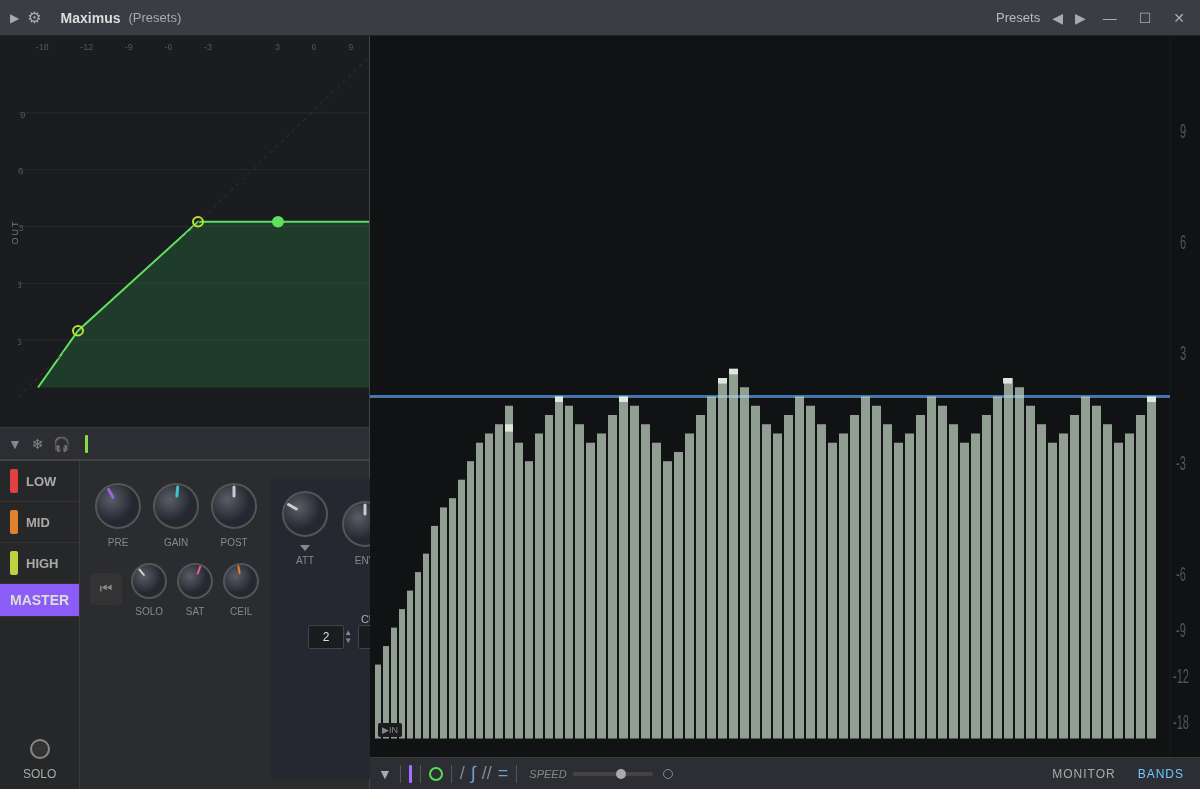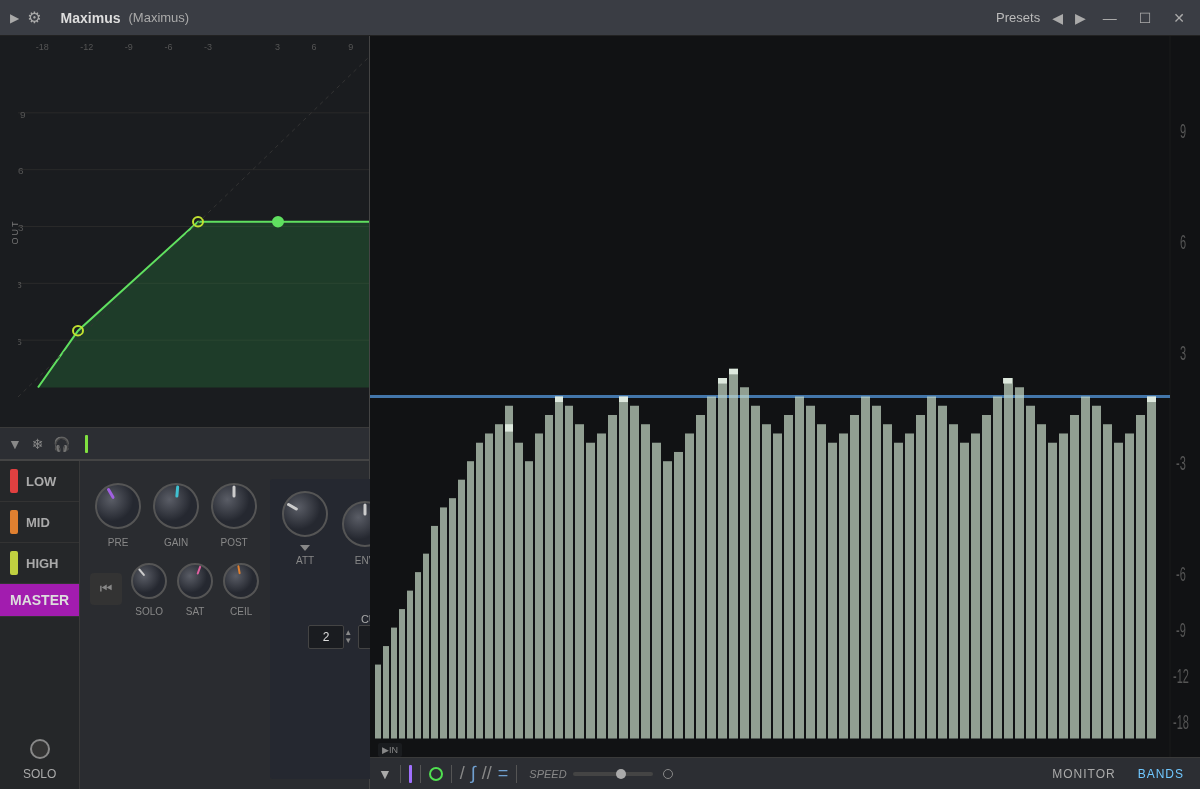--- a/index.html
+++ b/index.html
@@ -185,21 +185,21 @@
     .band-label {
       font-size: 13px;
       color: #aaa;
       font-weight: bold;
     }
     .master-band {
       display: flex;
       align-items: center;
       padding: 8px 10px;
       border-bottom: 1px solid #333;
-      background: #a21caf;
+      background: #8b5cf6;
     }
     .master-label {
       font-size: 14px;
       color: #ddd;
       font-weight: bold;
     }
 
     
     .solo-area {
       display: flex;
@@ -422,21 +422,21 @@
     }
   </style>
 </head>
 <body>
 
 <div class="title-bar">
   <div class="title-bar-left">
     <span style="color:#aaa;font-size:12px;">▶</span>
     <span style="color:#aaa;font-size:16px;">⚙</span>
     <span style="font-size:14px;color:#ddd;font-weight:bold;padding-left:11px;">Maximus</span>
-    <span style="font-size:13px;color:#aaa;">(Maximus)</span>
+    <span style="font-size:13px;color:#aaa;">(Presets)</span>
   </div>
   <div class="title-bar-right">
     <span class="presets-label">Presets</span>
     <span class="nav-arrow">◀</span>
     <span class="nav-arrow">▶</span>
     <span class="win-btn">—</span>
     <span class="win-btn">☐</span>
     <span class="win-btn">✕</span>
   </div>
 </div>
@@ -964,21 +964,21 @@
           <rect x="135" y="210" width="8" height="4"></rect>
           <rect x="185" y="195" width="8" height="3"></rect>
           <rect x="249" y="195" width="9" height="3"></rect>
           <rect x="348" y="185" width="9" height="3"></rect>
           <rect x="359" y="180" width="9" height="3"></rect>
           <rect x="633" y="185" width="9" height="3"></rect>
           <rect x="777" y="195" width="9" height="3"></rect>
         </g>
       </svg>
 
-      <div style="position:absolute;bottom:0;left:8px;">
+      <div style="position:absolute;bottom:20px;left:8px;">
         <span class="in-label">▶IN</span>
       </div>
     </div>
 
     <div class="right-toolbar">
       <span style="color:#aaa;font-size:14px;cursor:pointer;">▼</span>
       <div class="sep"></div>
 
       <div style="width:3px;height:18px;background:#a070ff;border-radius:1px;"></div>
       <div class="sep"></div>

